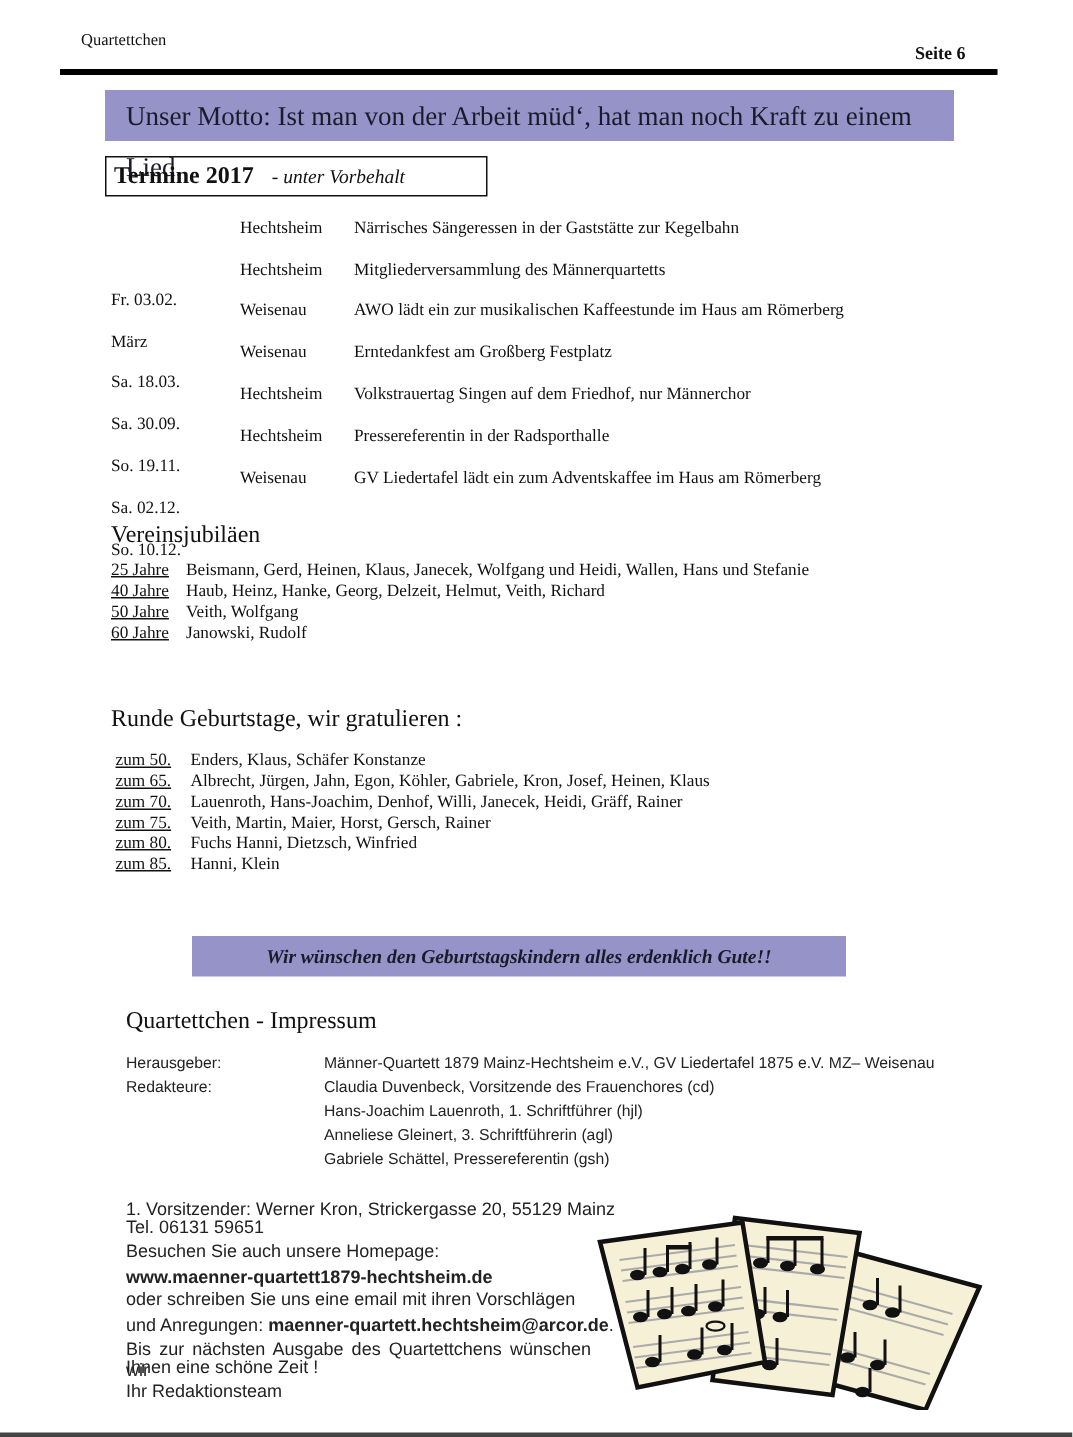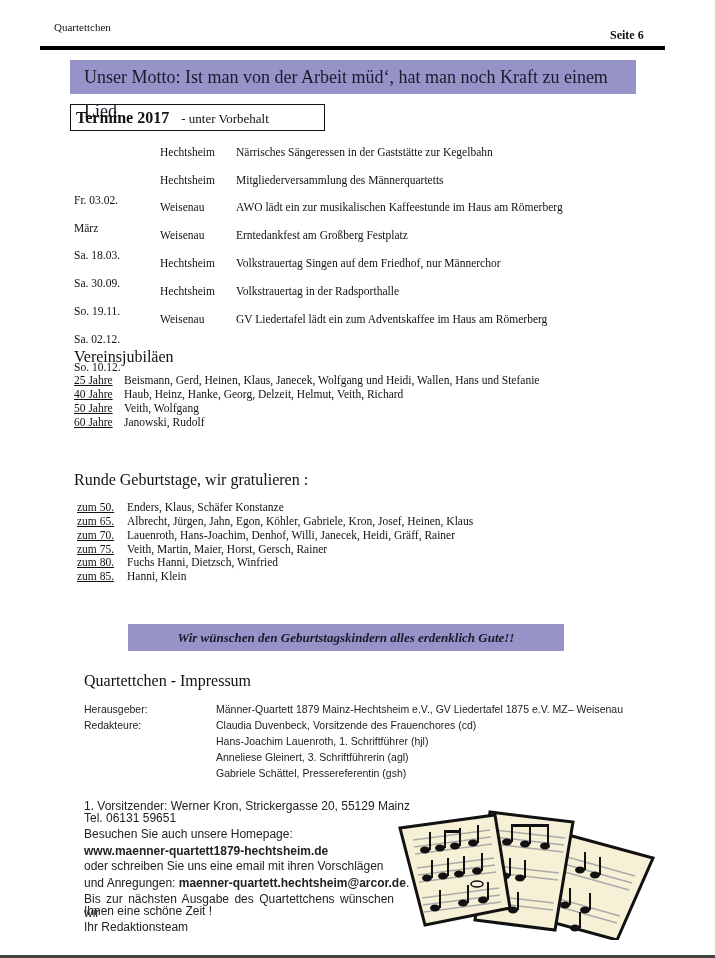--- a/index.html
+++ b/index.html
@@ -9,21 +9,21 @@
     .header-left { position: absolute; left: 54px; top: 21px; font-size: 11px; }
     .header-right { position: absolute; left: 610px; top: 28px; font-size: 12px; font-weight: bold; }
     .header-rule { position: absolute; left: 40px; top: 46px; width: 625px; height: 4px; background: #000; }
 
     .motto { position: absolute; left: 70px; top: 60px; width: 566px; height: 34px; background: #9693c9;
              font-size: 18px; line-height: 34px; padding-left: 14px; color: #1a1a2a; }
 
     .termine-box { position: absolute; left: 70px; top: 104px; width: 255px; height: 27px; border: 1.5px solid #111;
                    padding-left: 5px; line-height: 25px; }
     .termine-title { font-size: 16px; font-weight: bold; }
-    .termine-sub { font-size: 13px; }
+    .termine-sub { font-size: 13px; font-style: italic; }
 
     .event { position: absolute; left: 74px; font-size: 11.5px; white-space: nowrap; }
     .event .date { position: absolute; left: 0; margin-top: 48px; }
     .event .place { position: absolute; left: 86px; }
     .event .desc { position: absolute; left: 162px; }
 
     .section-h { position: absolute; left: 74px; font-size: 16px; font-weight: normal; }
 
     .jub-row, .geb-row { position: absolute; left: 74px; font-size: 11.5px; white-space: nowrap; }
     .jub-row .label, .geb-row .label { text-decoration: underline; }
@@ -85,21 +85,21 @@
     <span class="desc">Erntedankfest am Großberg Festplatz</span>
   </div>
   <div class="event" style="top:257px">
     <span class="date">So. 19.11.</span>
     <span class="place">Hechtsheim</span>
     <span class="desc">Volkstrauertag Singen auf dem Friedhof, nur Männerchor</span>
   </div>
   <div class="event" style="top:285px">
     <span class="date">Sa. 02.12.</span>
     <span class="place">Hechtsheim</span>
-    <span class="desc">Volkstrauertag in der Radsporthalle</span>
+    <span class="desc">Pressereferentin in der Radsporthalle</span>
   </div>
   <div class="event" style="top:313px">
     <span class="date">So. 10.12.</span>
     <span class="place">Weisenau</span>
     <span class="desc">GV Liedertafel lädt ein zum Adventskaffee im Haus am Römerberg</span>
   </div>
 </div>
 
 <div class="section-h" style="top:348px">Vereinsjubiläen</div>
 <div>

